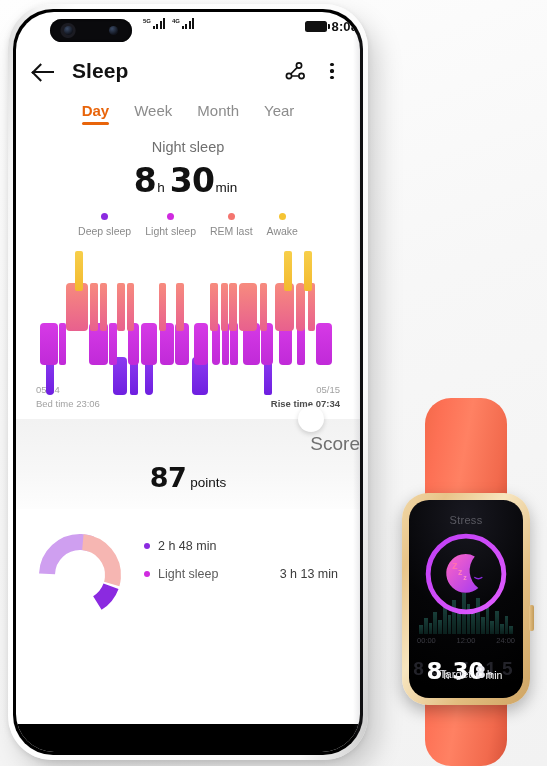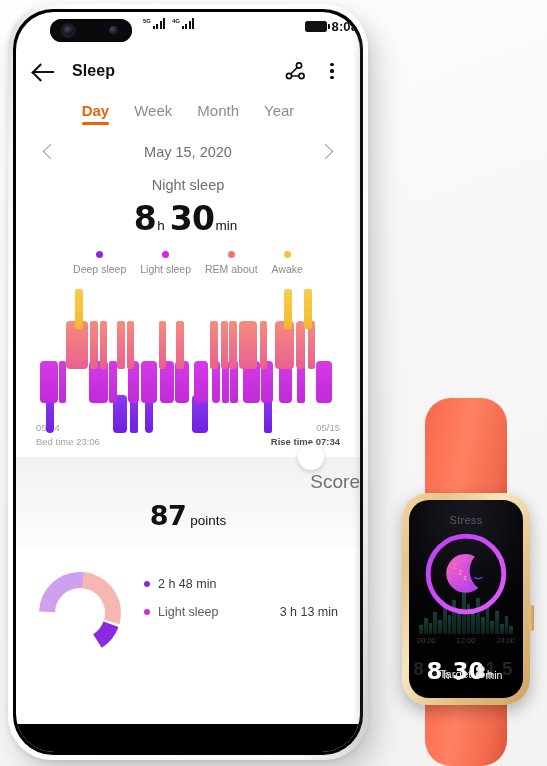--- a/index.html
+++ b/index.html
@@ -77,21 +77,21 @@
   .status-right { position:absolute; right:2px; top:7px; display:flex; align-items:center; gap:5px; }
   .battery { position:relative; width:22px; height:11px; border-radius:2.5px; background:#111; }
   .battery::after{content:"";position:absolute;right:-3px;top:3px;width:2px;height:5px;background:#111;border-radius:0 1px 1px 0;}
   .clock { font-size:13px; font-weight:600; color:#111; letter-spacing:.1px;}
 
   
   .appbar { display:flex; align-items:center; padding: 8px 18px 4px 14px; height:46px; }
   .back-arrow { width:28px; height:28px; position:relative; flex:0 0 auto; cursor:pointer;}
   .back-arrow::before{content:"";position:absolute;left:4px;top:13.5px;width:20px;height:2px;background:#111;}
   .back-arrow::after{content:"";position:absolute;left:4px;top:8.5px;width:11px;height:11px;border-left:2px solid #111;border-bottom:2px solid #111;transform:rotate(45deg);}
-  .app-title { font-size:16px; font-weight:600; color:#111; margin-left:14px; letter-spacing:.1px;}
+  .app-title { font-size:21px; font-weight:600; color:#111; margin-left:14px; letter-spacing:.1px;}
   .appbar-spacer { flex:1; }
   .share-icon { width:26px; height:26px; margin-right:14px; cursor:pointer;}
   .menu-dots { width:20px; height:26px; display:flex; flex-direction:column; justify-content:center; align-items:center; gap:3.6px; cursor:pointer;}
   .menu-dots i { width:3.2px; height:3.2px; border-radius:50%; background:#111; display:block;}
 
   
   .tabs { display:flex; justify-content:center; gap:25px; padding-top:10px; }
   .tab { font-size:15px; color:#8c8c8c; padding-bottom:6px; position:relative; cursor:pointer; }
   .tab.active { color:#e8640a; font-weight:600; }
   .tab.active::after{ content:""; position:absolute; left:0; right:0; bottom:0; height:2.6px; background:#e8640a; border-radius:2px;}
@@ -245,43 +245,38 @@
             </div>
         </div>
 
         <div class="tabs">
           <div class="tab active">Day</div>
           <div class="tab">Week</div>
           <div class="tab">Month</div>
           <div class="tab">Year</div>
         </div>
 
-        <div class="datenav">
-          <div class="chev left"></div>
-          <div class="date-label">May 15, 2020</div>
-          <div class="chev right"></div>
-        </div>
 
         <div class="night-label">Night sleep</div>
         <div class="duration">
           <span class="big">8</span><span class="unit">h</span><span class="big">30</span><span class="unit">min</span>
         </div>
 
         <div class="legend">
           <div class="leg">
             <span class="dot" style="background:#8b2ae0"></span>
             <span class="t">Deep sleep</span>
           </div>
           <div class="leg">
             <span class="dot" style="background:#d02ae0"></span>
             <span class="t">Light sleep</span>
           </div>
           <div class="leg">
             <span class="dot" style="background:#f4756f"></span>
-            <span class="t">REM about</span>
+            <span class="t">REM last</span>
           </div>
           <div class="leg">
             <span class="dot" style="background:#f5c434"></span>
             <span class="t">Awake</span>
           </div>
         </div>
 
         <div class="chartwrap">
           <div class="chart" id="chart">
               <div class="seg" style="left: 3.81679%; width: 2.64504%; top: 106px; height: 38px; background: linear-gradient(rgb(139, 58, 240), rgb(110, 31, 224));"></div>

